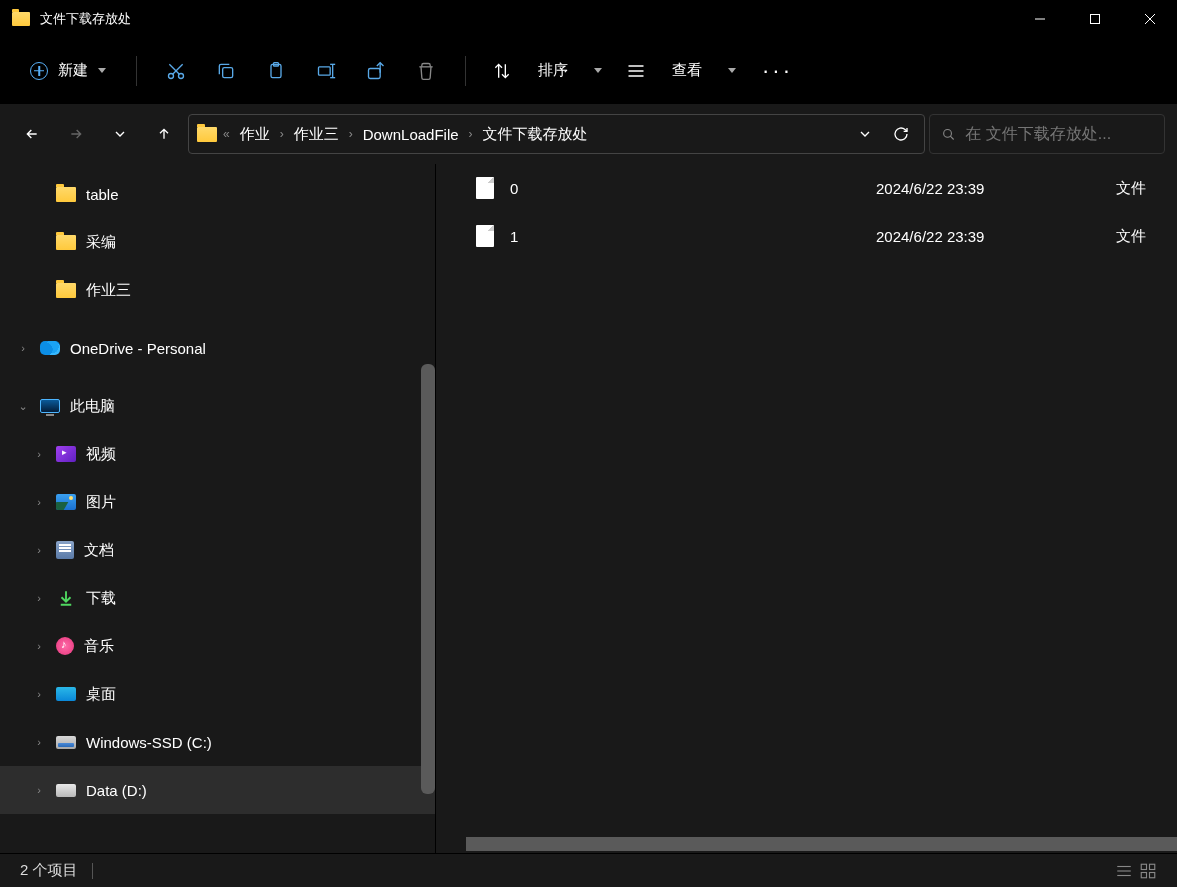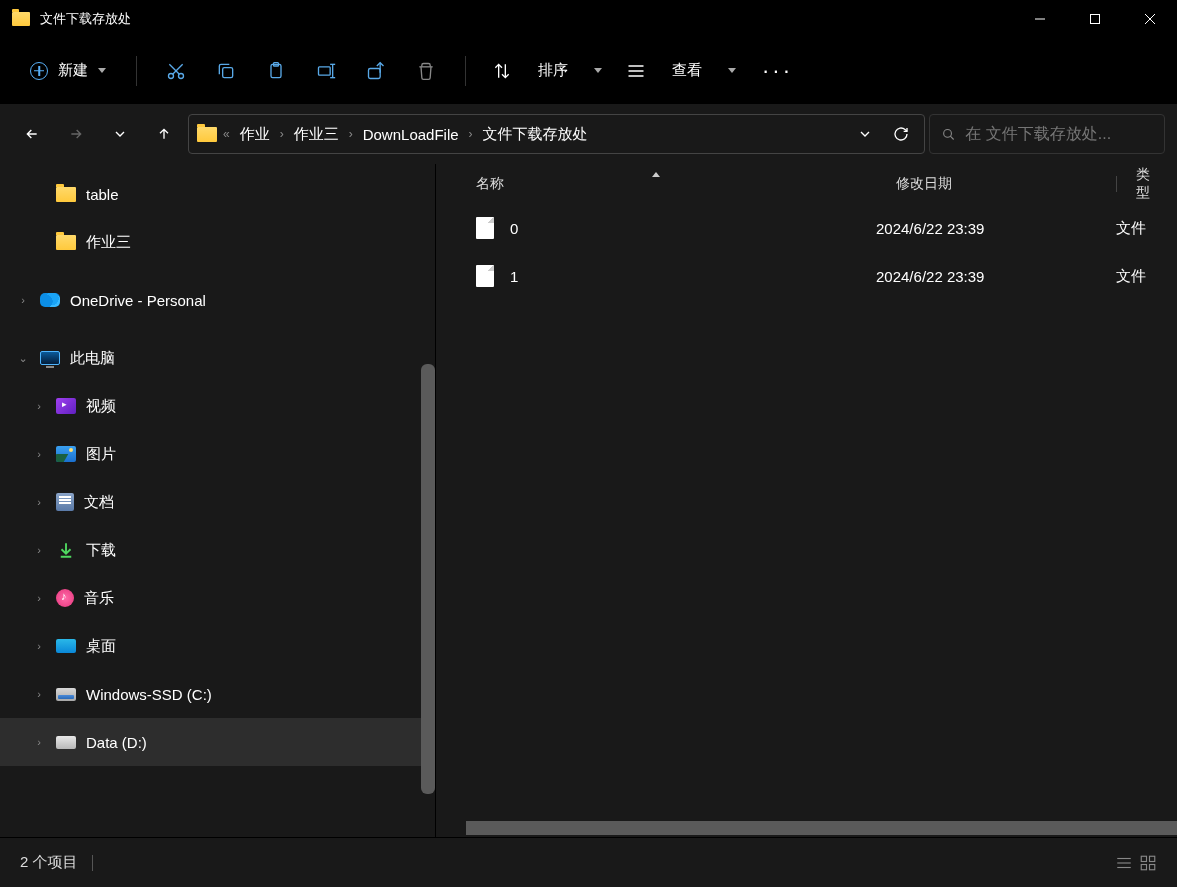--- a/index.html
+++ b/index.html
@@ -76,21 +76,21 @@
 .c-date { width:240px; }
 .c-type { flex:1; }
 .file-row { height:48px; display:flex; align-items:center; font-size:15px; color:#fff; }
 .file-row .c-name { display:flex; align-items:center; gap:16px; padding-left:40px; width:440px; }
 .file-row .c-date { width:240px; }
 .file-row .c-type { flex:1; }
 .file-ico { width:18px; height:22px; background:#fff; border-radius:1px; position:relative; }
 .file-ico::before { content:""; position:absolute; top:0; right:0; width:6px; height:6px; background:linear-gradient(135deg,transparent 48%, #ccc 50%); }
 .hscroll { position:absolute; bottom:0; left:30px; right:0; height:18px; background:#191919; }
 .hscroll-thumb { height:14px; background:#5a5a5a; width:740px; margin:2px 0 0 0; border-radius:0; }
-.status { height:50px; display:flex; align-items:center; background:#191919; padding:0 20px; font-size:15px; color:#ddd; border-top:1px solid #000; gap:14px; }
+.status { height:34px; display:flex; align-items:center; background:#191919; padding:0 20px; font-size:15px; color:#ddd; border-top:1px solid #000; gap:14px; }
 .status-sep { width:1px; height:16px; background:#555; }
 .view-icons { margin-left:auto; display:flex; gap:6px; color:#888; }
 .view-icons svg { width:18px; height:18px; }
 </style>
 </head>
 <body>
 
 <div class="titlebar">
   <span class="icon-folder"></span>
   <span class="title-text">文件下载存放处</span>
@@ -247,20 +247,24 @@
 <div class="content">
 
   <div class="sidebar">
     <div class="tree">
       <div class="tree-item lvl1">
           <span class="ico folder"></span>
           <span>table</span>
         </div>
       <div class="tree-item lvl1">
           <span class="ico folder"></span>
+          <span>采编</span>
+        </div>
+      <div class="tree-item lvl1">
+          <span class="ico folder"></span>
           <span>作业三</span>
         </div>
       <div style="height:10px"></div>
       <div class="tree-item">
           <span class="tree-chev">›</span>
           <span class="ico onedrive"></span>
           <span>OneDrive - Personal</span>
         </div>
       <div style="height:10px"></div>
       <div class="tree-item">
@@ -310,32 +314,20 @@
       <div class="tree-item lvl2 sel">
           <span class="tree-chev" style="margin-left:-24px">›</span>
           <span class="ico drive2"></span>
           <span>Data (D:)</span>
         </div>
     </div>
     <div class="sidebar-scroll"></div>
   </div>
 
   <div class="main">
-    <div class="col-header">
-      <div class="col c-name" style="position:relative">
-        <span class="sort-ind"></span>
-        <span>名称</span>
-      </div>
-      <div class="col c-date">
-          <span>修改日期</span>
-        </div>
-      <div class="col c-type">
-          <span>类型</span>
-        </div>
-    </div>
     <div class="file-row">
       <div class="c-name">
           <span class="file-ico"></span>
           <span>0</span>
         </div>
       <div class="c-date">2024/6/22 23:39</div>
       <div class="c-type">文件</div>
     </div>
     <div class="file-row">
       <div class="c-name">

